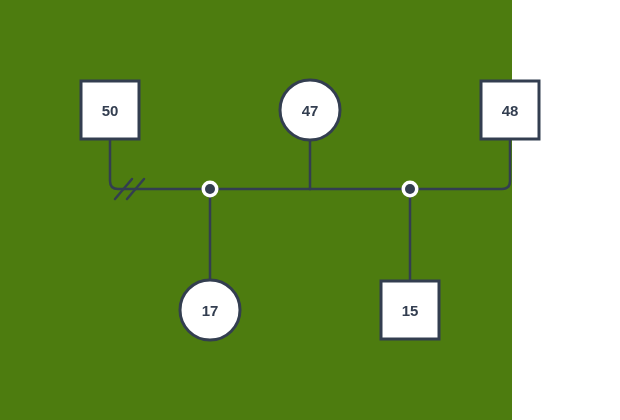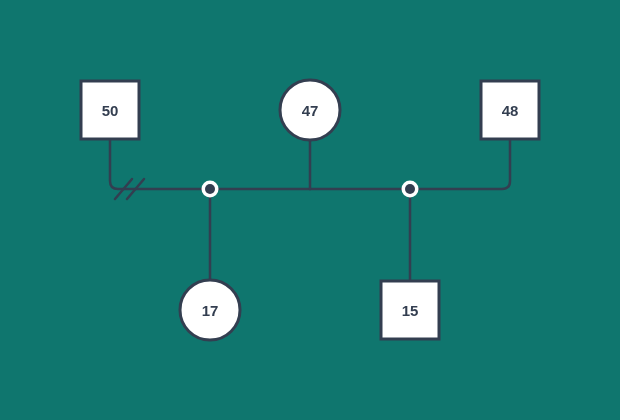--- a/index.html
+++ b/index.html
@@ -5,24 +5,24 @@
   html, body {
     margin: 0;
     padding: 0;
     background: #ffffff;
     width: 620px;
     height: 420px;
     overflow: hidden;
     font-family: "Liberation Sans", sans-serif;
   }
   .canvas-wrap {
-    width: 620px;
+    width: 512px;
     height: 420px;
     position: relative;
-    background: #0f766e;
+    background: #4d7c0f;
   }
   svg { display: block; }
   .link {
     fill: none;
     stroke: #333e50;
     stroke-width: 2.5;
     stroke-linecap: round;
   }
   .node-shape {
     fill: #ffffff;

